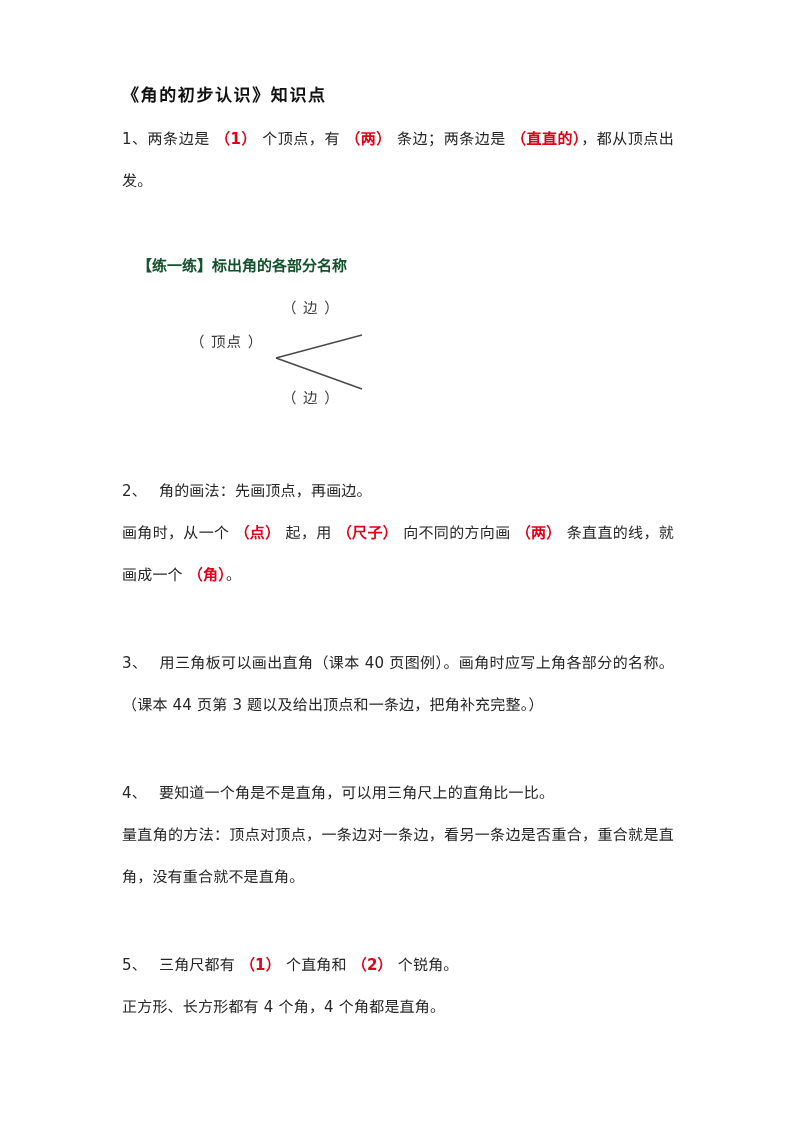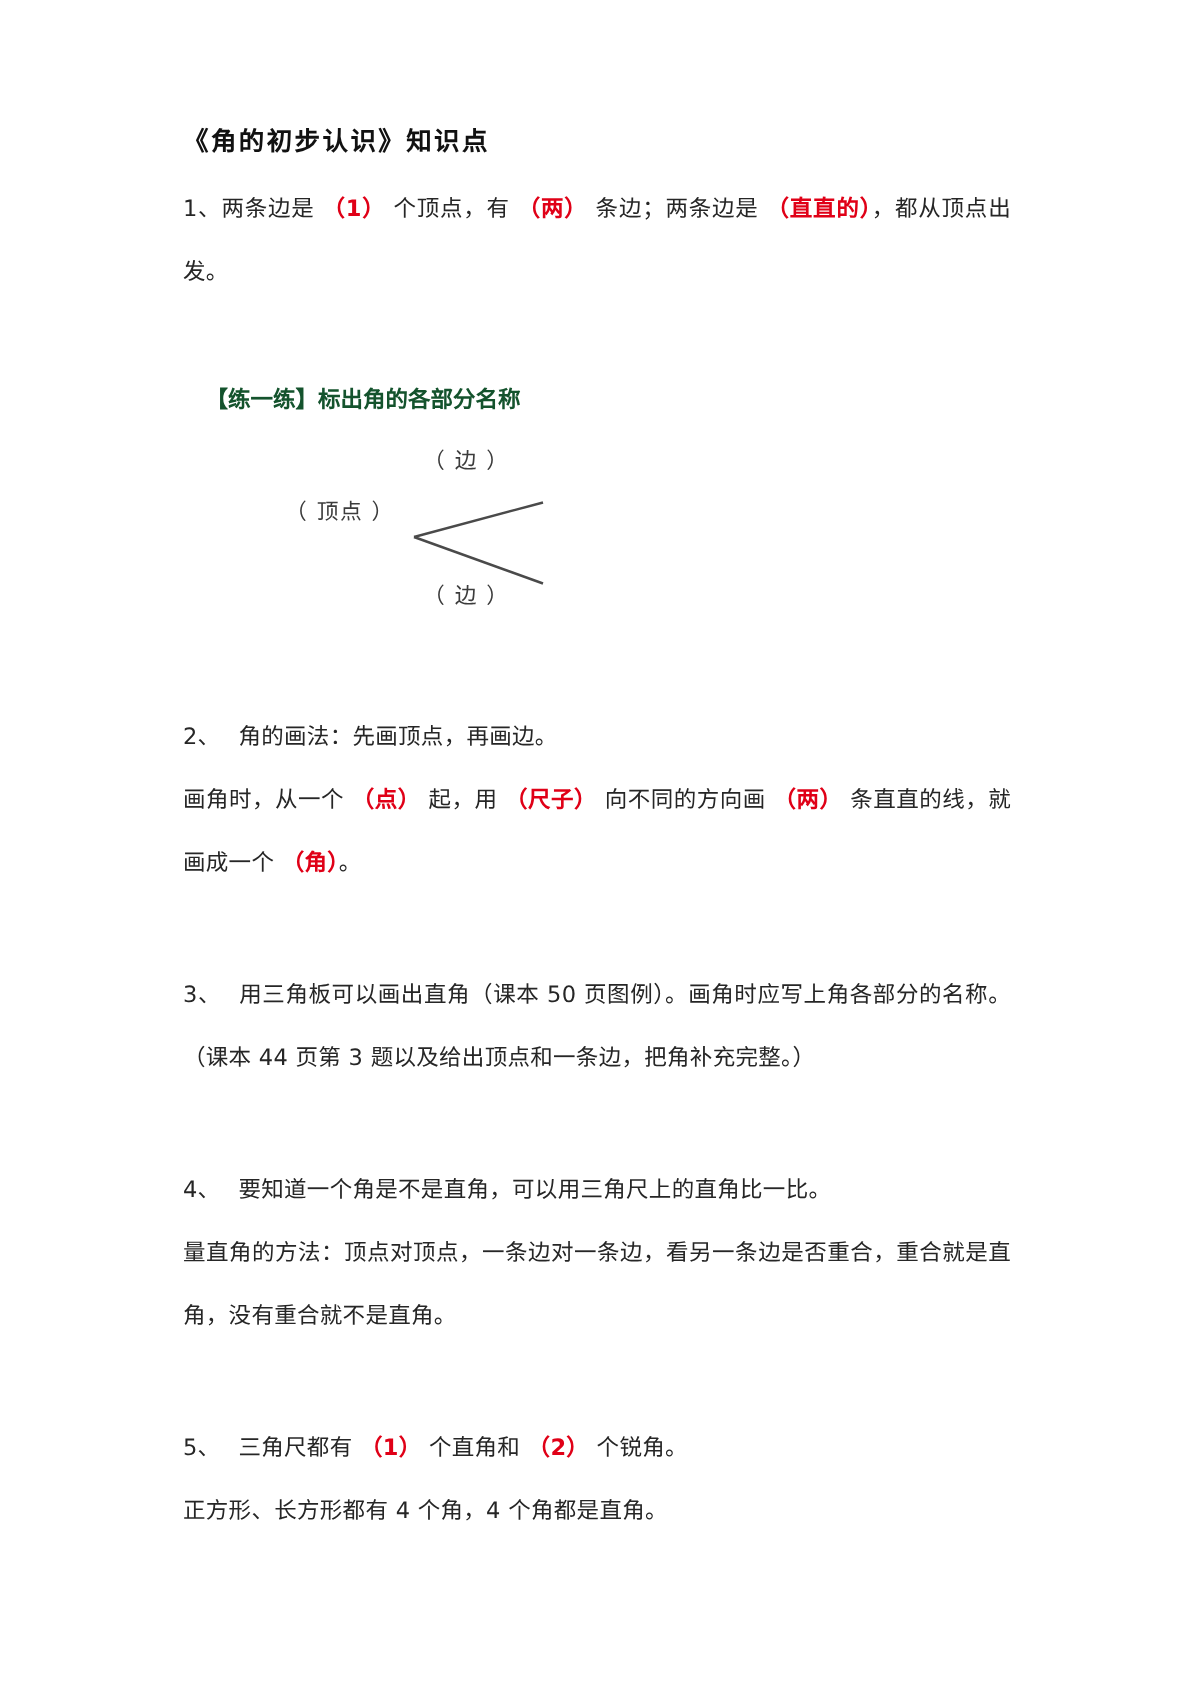--- a/index.html
+++ b/index.html
@@ -135,21 +135,21 @@
     <p class="para">
       <span>2、</span><span class="gap"></span><span>角的画法：先画顶点，再画边。</span>
     </p>
     <p class="para hang">
       <span>画角时，从一个 </span><span class="red">（点）</span><span> 起，用 </span><span class="red">（尺子）</span><span> 向不同的方向画 </span><span class="red">（两）</span><span> 条直直的线，就画成一个 </span><span class="red">（角）</span><span>。</span>
     </p>
 
     <div class="spacer-lg"></div>
 
     <p class="para">
-      <span>3、</span><span class="gap"></span><span>用三角板可以画出直角（课本 50 页图例）。画角时应写上角各部分的名称。</span><span>（课本 44 页第 3 题以及给出顶点和一条边，把角补充完整。）</span>
+      <span>3、</span><span class="gap"></span><span>用三角板可以画出直角（课本 40 页图例）。画角时应写上角各部分的名称。</span><span>（课本 44 页第 3 题以及给出顶点和一条边，把角补充完整。）</span>
     </p>
 
     <div class="spacer-lg"></div>
 
     <p class="para">
       <span>4、</span><span class="gap"></span><span>要知道一个角是不是直角，可以用三角尺上的直角比一比。</span>
     </p>
     <p class="para hang">
       <span>量直角的方法：顶点对顶点，一条边对一条边，看另一条边是否重合，重合就是直角，没有重合就不是直角。</span>
     </p>

